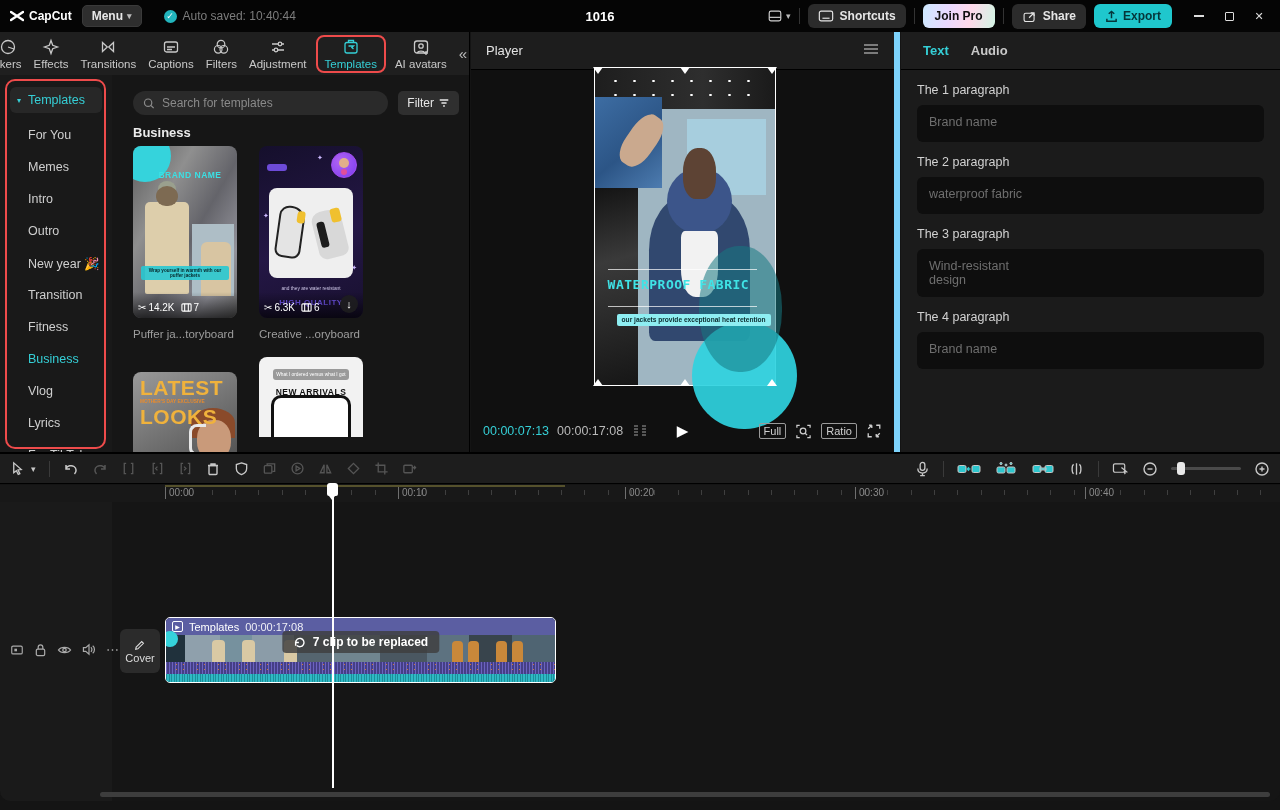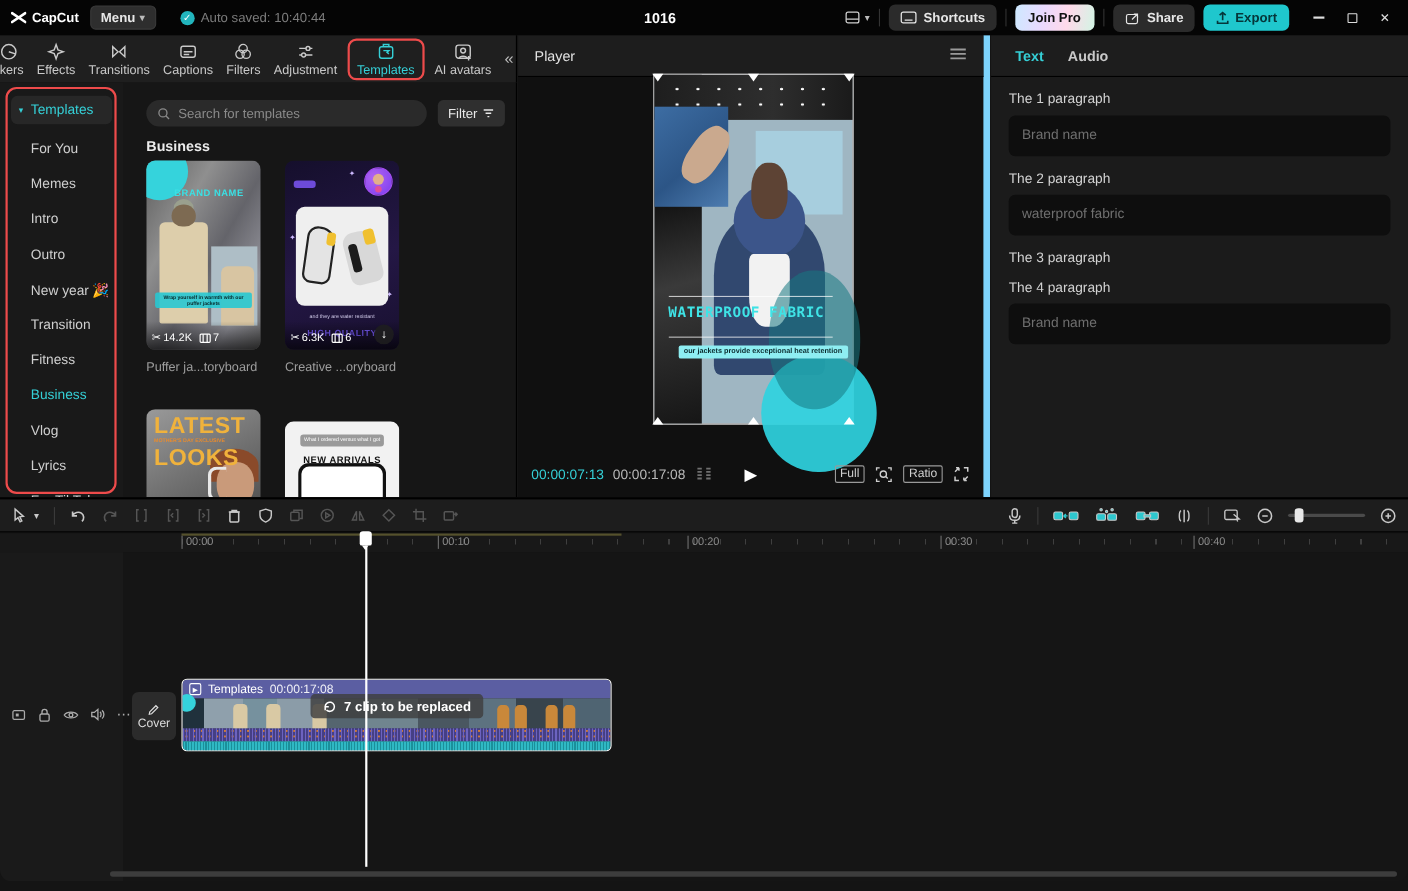--- a/index.html
+++ b/index.html
@@ -432,21 +432,21 @@
         <div class="thumb" style="height:80px; border-radius:8px 8px 0 0;">
           <div class="c3bg"></div>
           <div class="c3hair"></div>
           <div class="c3face"></div>
           <div class="c3t1">LATEST</div>
           <div class="c3sub">MOTHER'S DAY EXCLUSIVE</div>
           <div class="c3t2">LOOKS</div>
         </div>
       </div>
 
-      <div class="card" style="left:147px; top:308px;text-decoration:underline;">
+      <div class="card" style="left:147px; top:282px;text-decoration:underline;">
         <div class="thumb" style="height:80px; border-radius:8px 8px 0 0;">
           <div class="c4bg"></div>
           <div class="c4badge">What I ordered versus what I got</div>
           <div class="c4phone"></div>
           <div class="c4head">NEW ARRIVALS</div>
         </div>
       </div>
     </div>
   </section>
 
@@ -517,20 +517,22 @@
     <div class="fgroup">
       <div class="flabel">The 1 paragraph</div>
       <div class="fval">Brand name</div>
     </div>
     <div class="fgroup">
       <div class="flabel">The 2 paragraph</div>
       <div class="fval">waterproof fabric</div>
     </div>
     <div class="fgroup">
       <div class="flabel">The 3 paragraph</div>
+      <div class="fval">Wind-resistant
+design</div>
     </div>
     <div class="fgroup">
       <div class="flabel">The 4 paragraph</div>
       <div class="fval">Brand name</div>
     </div>
   </section>
 
   <div class="tl-toolbar">
     <span class="ti">
         <svg width="15" height="15" viewBox="0 0 16 16" fill="none" stroke-width="1.4">

